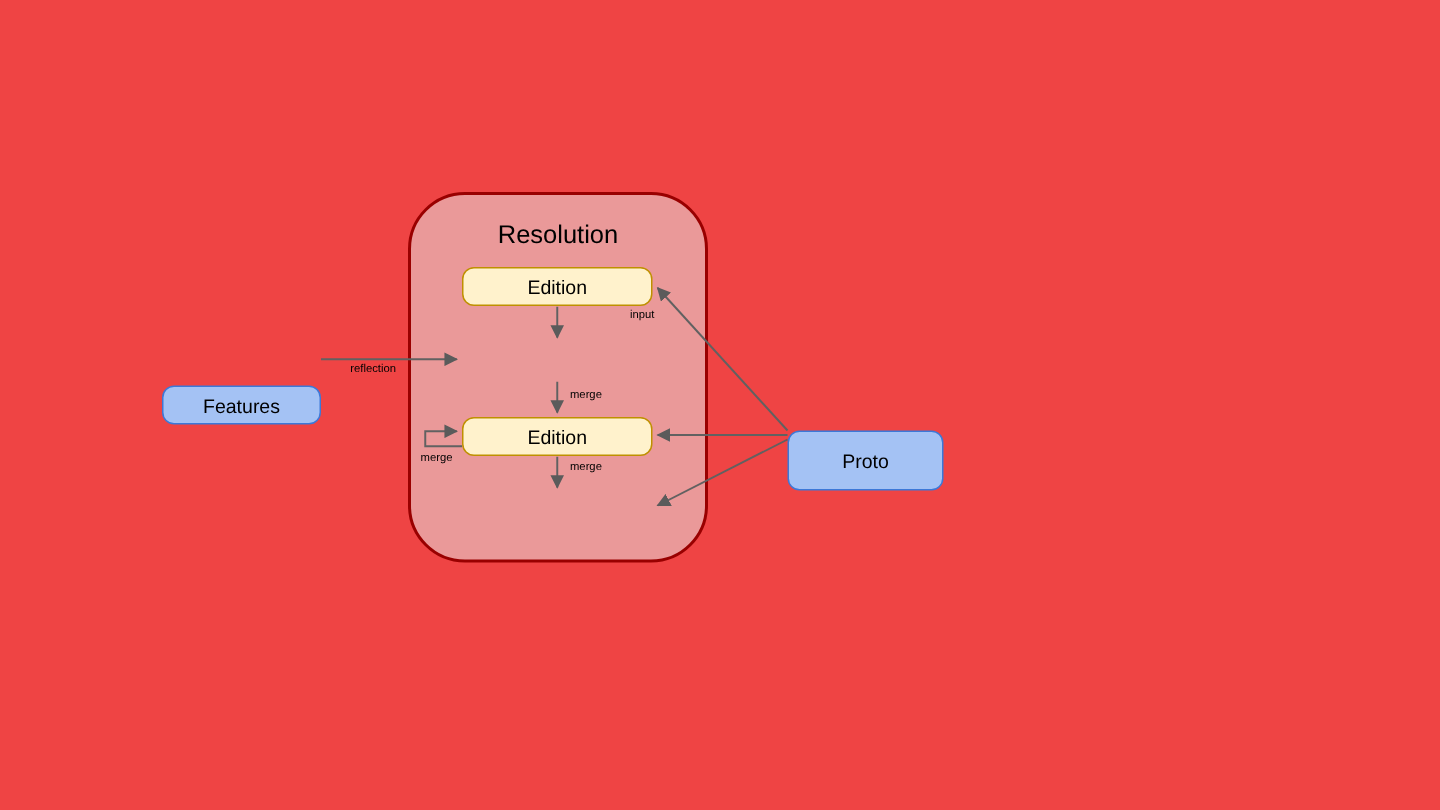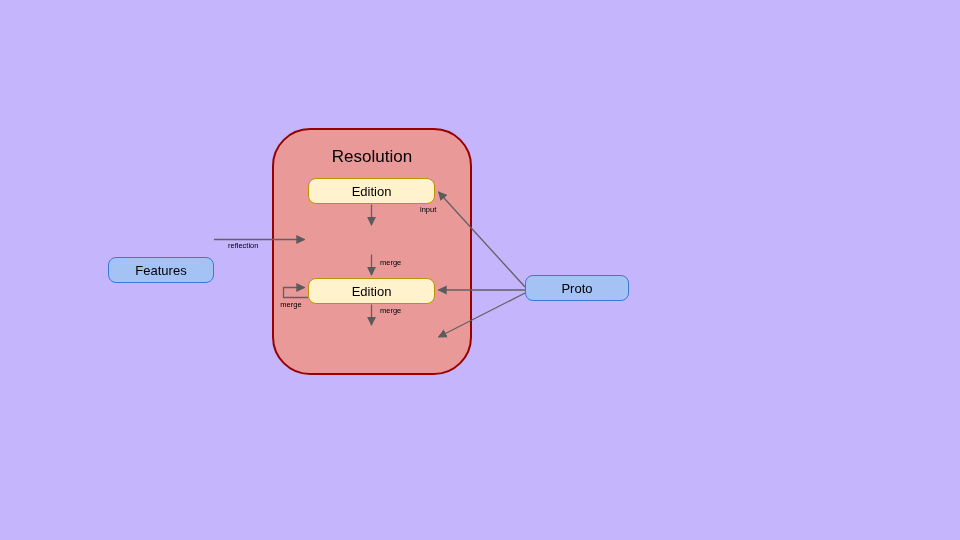--- a/index.html
+++ b/index.html
@@ -6,21 +6,21 @@
     margin: 0;
     padding: 0;
     background: #ffffff;
     font-family: "Liberation Sans", sans-serif;
     color: #000;
   }
   .canvas {
     position: relative;
     width: 960px;
     height: 540px;
-    background: #c4b5fd;
+    background: #ef4444;
     overflow: hidden;
   }
   .group-container {
     position: absolute;
     left: 272px;
     top: 128px;
     width: 196px;
     height: 243px;
     background: #ea9999;
     border: 2px solid #990000;
@@ -55,36 +55,36 @@
   }
   .node-blue {
     background: #a4c2f4;
     border: 1.5px solid #3c78d8;
   }
   #node-edition { top: 178px; justify-content: center; }
   #node-edition-defaults { top: 228px; }
   #node-parent { top: 278px; }
   #node-descriptor { top: 328px; }
   #node-features { left: 108px; top: 227px; width: 106px; height: 26px; margin-top: 30px; }
-  #node-proto { left: 525px; top: 275px; width: 104px; height: 26px; }
+  #node-proto { left: 525px; top: 287px; width: 104px; height: 40px; }
   .edge-layer {
     position: absolute;
     left: 0; top: 0;
     width: 960px;
     height: 540px;
     pointer-events: none;
   }
   .edge-label {
     position: absolute;
     font-size: 7.5px;
     line-height: 9px;
     color: #000;
     white-space: nowrap;
   }
-  #label-reflection { left: 228px; top: 241px; width: 36px; text-align: left; }
+  #label-reflection { left: 228px; top: 241px; width: 36px; text-align: right; }
   #label-input { left: 380px; top: 205px; padding-left: 40px; }
   #label-merge-defaults { left: 380px; top: 258px; }
   #label-merge-parent { left: 380px; top: 306px; }
   #label-merge-loop { left: 277px; top: 300px; width: 28px; text-align: center; }
 </style>
 </head>
 <body>
 
 <div class="canvas">
 

